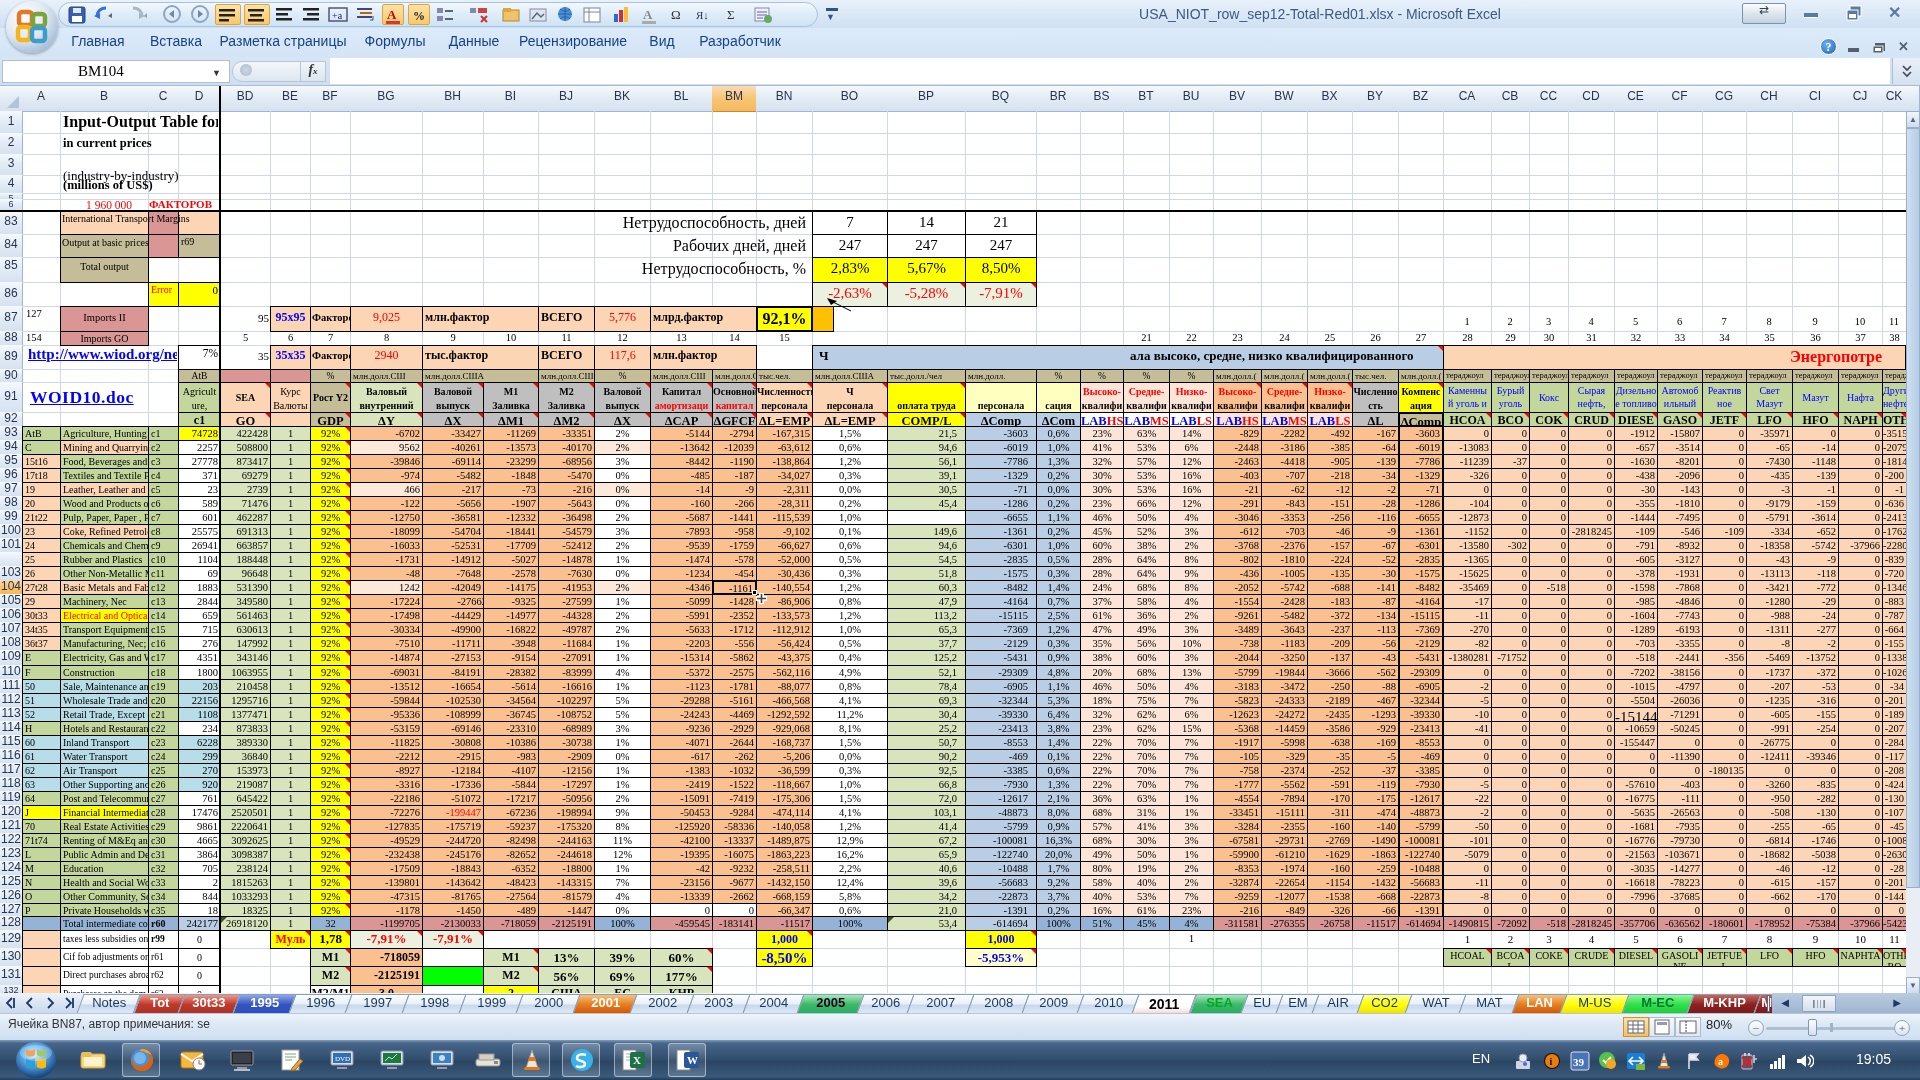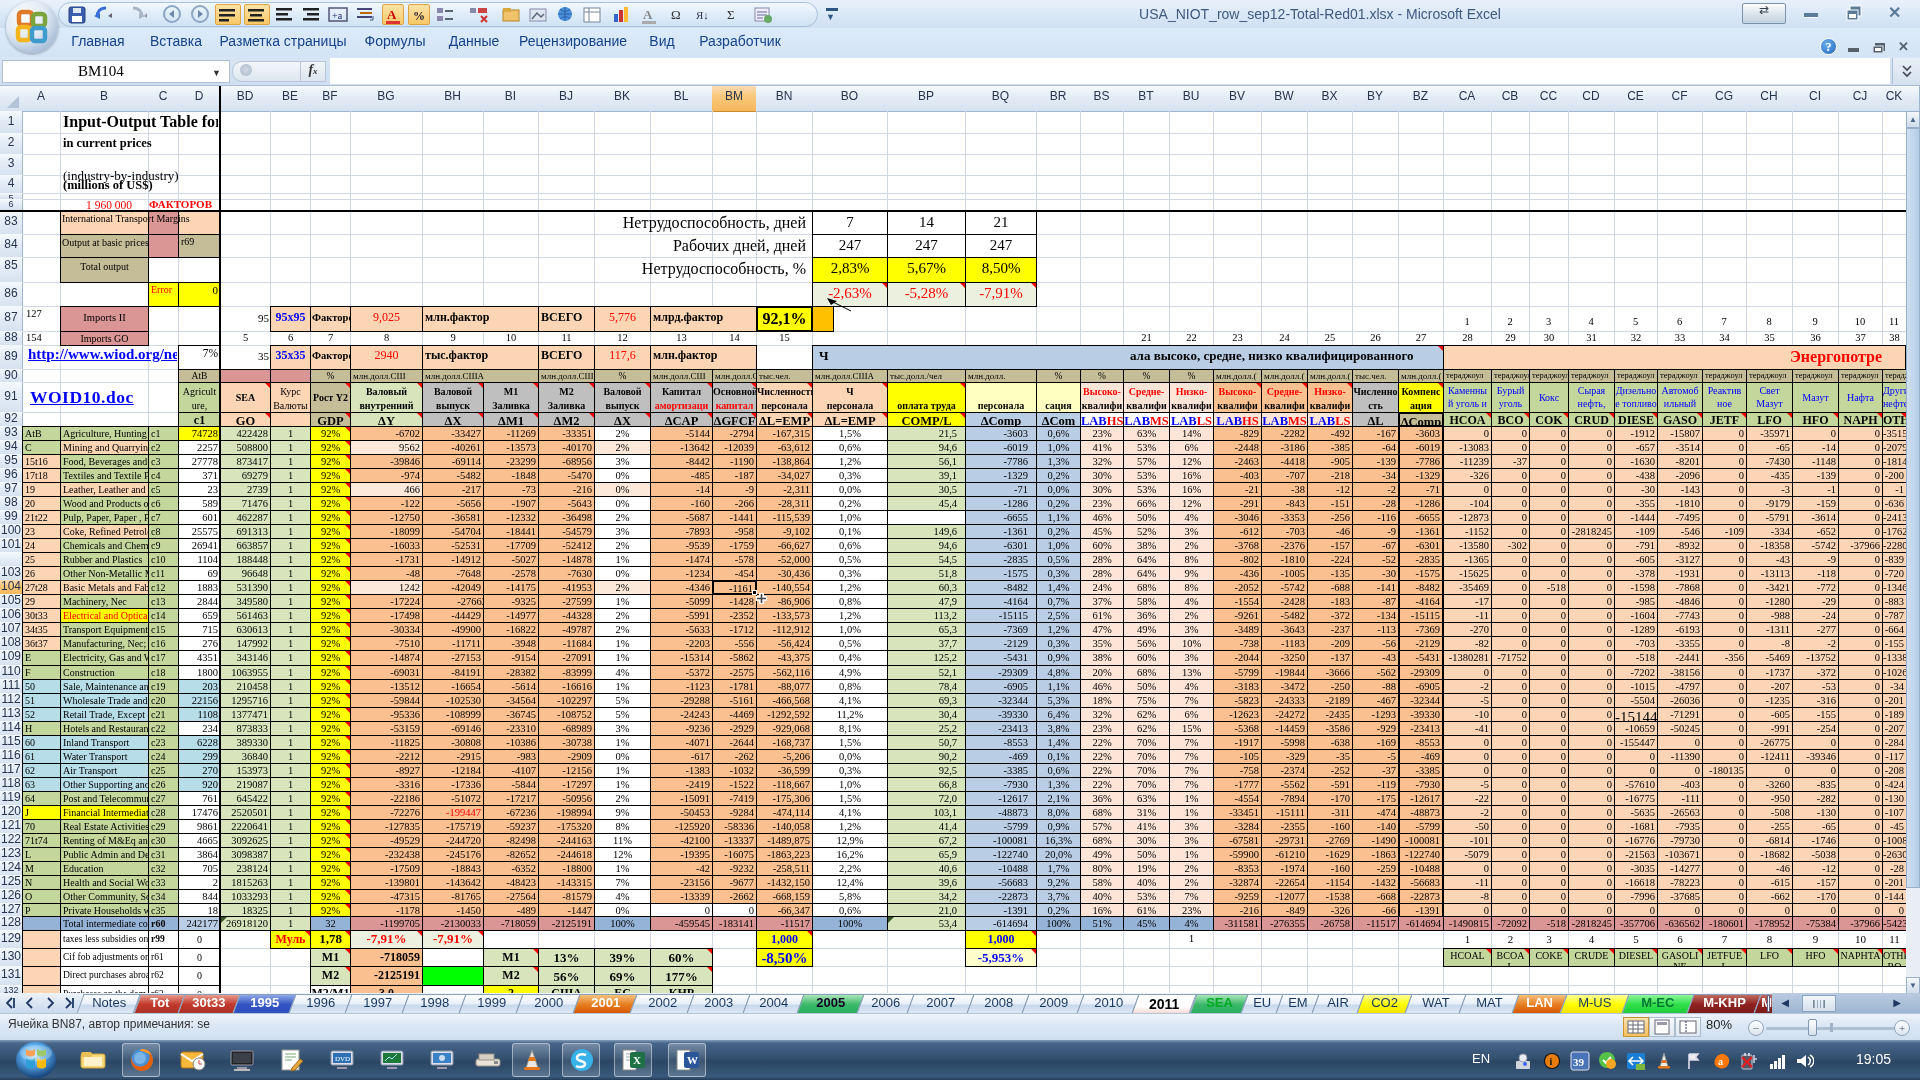--- a/index.html
+++ b/index.html
@@ -745,21 +745,21 @@
 <div class="c peach bd num" style="left:712px;top:482px;width:45px;height:15px;font-size:10.5px">-9</div>
 <div class="c peach bd num" style="left:756px;top:482px;width:57px;height:15px;font-size:10.5px">-2,311</div>
 <div class="c bd ctr" style="left:812px;top:482px;width:76px;height:15px;font-size:10.5px">0,0%</div>
 <div class="c lgreen bd num" style="left:887px;top:482px;width:79px;height:15px;padding-right:8px;font-size:10.5px">30,5</div>
 <div class="c blug bd num" style="left:965px;top:482px;width:72px;height:15px;padding-right:8px;font-size:10.5px">-71</div>
 <div class="c blug bd ctr" style="left:1036px;top:482px;width:45px;height:15px;font-size:10.5px">0,0%</div>
 <div class="c vlpink bd ctr" style="left:1080px;top:482px;width:44px;height:15px;font-size:10.5px">30%</div>
 <div class="c vlpink bd ctr" style="left:1123px;top:482px;width:47px;height:15px;font-size:10.5px">53%</div>
 <div class="c vlpink bd ctr" style="left:1169px;top:482px;width:45px;height:15px;font-size:10.5px">16%</div>
 <div class="c peach bd num" style="left:1213px;top:482px;width:49px;height:15px;font-size:10.5px">-21</div>
-<div class="c peach bd num" style="left:1261px;top:482px;width:47px;height:15px;font-size:10.5px">-38</div>
+<div class="c peach bd num" style="left:1261px;top:482px;width:47px;height:15px;font-size:10.5px">-62</div>
 <div class="c peach bd num" style="left:1307px;top:482px;width:46px;height:15px;font-size:10.5px">-12</div>
 <div class="c peach bd num" style="left:1352px;top:482px;width:47px;height:15px;font-size:10.5px">-2</div>
 <div class="c peach num" style="left:1398px;top:482px;width:46px;height:15px;border:1px solid #000;border-left:2px solid #000;border-right:2px solid #000;font-size:10.5px">-71</div>
 <div class="c lpeach bd num" style="left:1443px;top:482px;width:49px;height:15px;font-size:10.5px">0</div>
 <div class="c lpeach bd num" style="left:1491px;top:482px;width:39px;height:15px;font-size:10.5px">0</div>
 <div class="c lpeach bd num" style="left:1529px;top:482px;width:40px;height:15px;font-size:10.5px">0</div>
 <div class="c lpeach bd num" style="left:1568px;top:482px;width:47px;height:15px;font-size:10.5px">0</div>
 <div class="c lpeach bd num" style="left:1614px;top:482px;width:44px;height:15px;font-size:10.5px">-30</div>
 <div class="c lpeach bd num" style="left:1657px;top:482px;width:46px;height:15px;font-size:10.5px">-143</div>
 <div class="c lpeach bd num" style="left:1702px;top:482px;width:45px;height:15px;font-size:10.5px">0</div>

